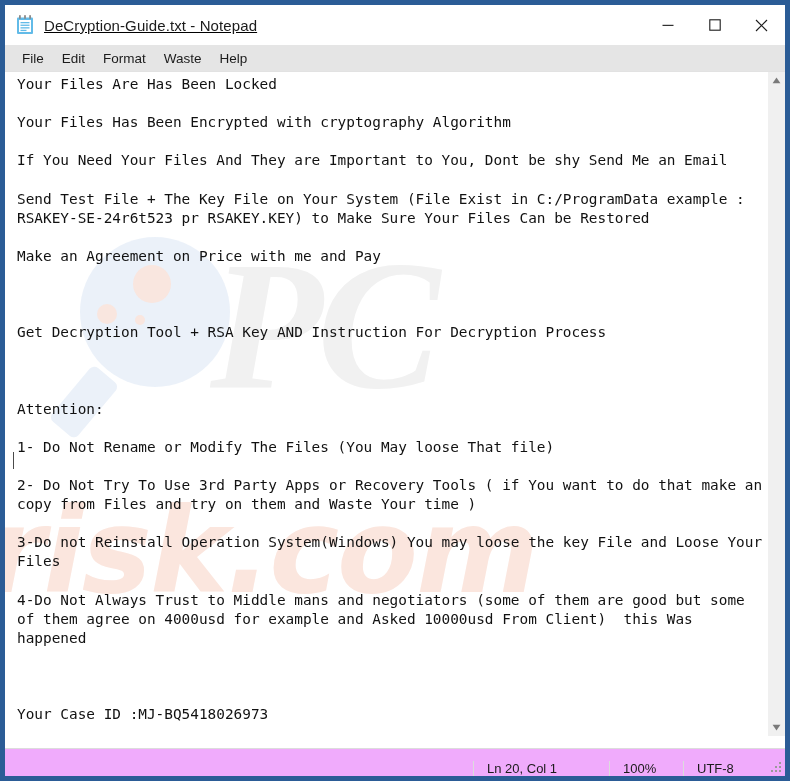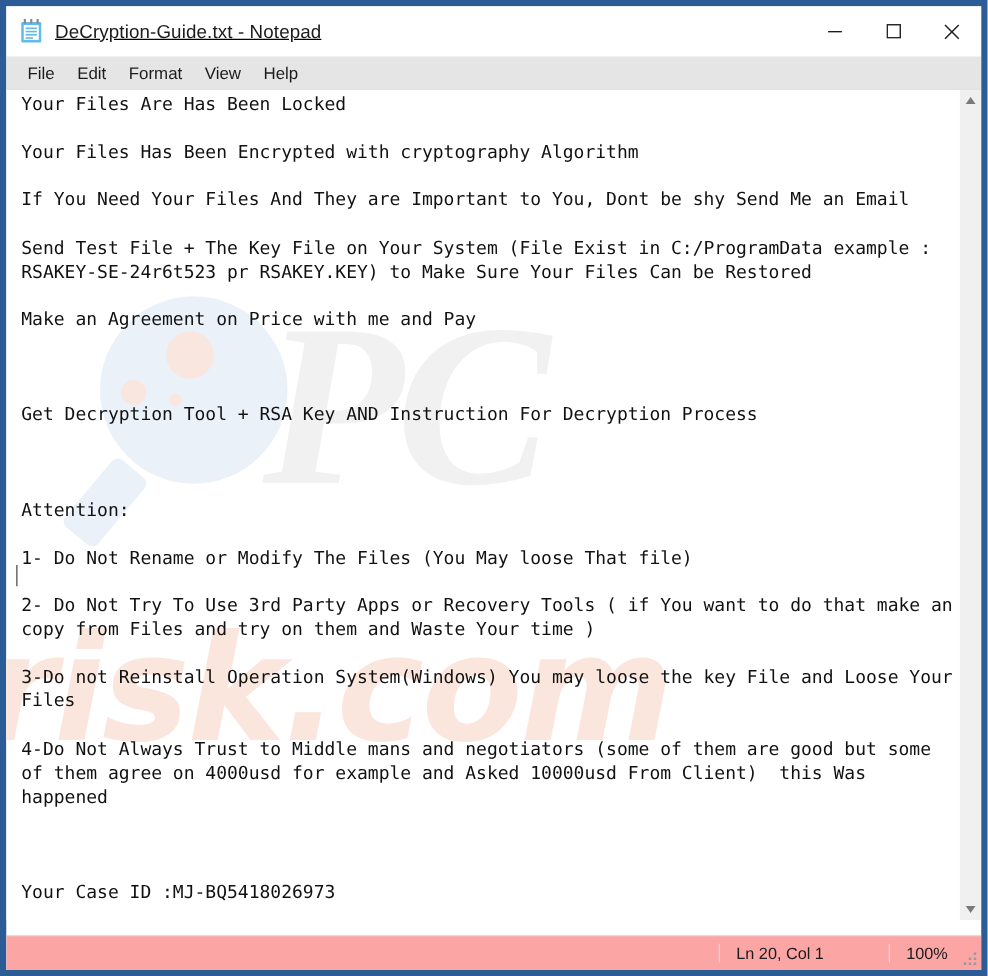--- a/index.html
+++ b/index.html
@@ -217,24 +217,24 @@
     top: 17px;
     width: 17px;
     height: 0px;
     background: #cdcdcd;
   }
 
   
   #status-bar {
     flex: 0 0 27px;
     height: 27px;
-    background: #fca5a5;
+    background: #f0abfc;
     border-top: 1px solid #dcdcdc;
     display: flex;
-    align-items: center;
+    align-items: flex-end;
     font-size: 13px;
     color: #1b1b1b;
     position: relative;
     margin-top: 12px;
   }
   #status-spacer { flex: 1 1 auto; }
   .status-cell {
     display: flex;
     align-items: center;
     border-left: 1px solid #dcdcdc;
@@ -297,21 +297,21 @@
           <line x1="12" y1="1" x2="1" y2="12" stroke="#1b1b1b" stroke-width="1.1"></line>
         </svg>
       </div>
     </div>
   </div>
 
   <div id="menu-bar">
     <span class="menu-item">File</span>
     <span class="menu-item">Edit</span>
     <span class="menu-item">Format</span>
-    <span class="menu-item">View</span>
+    <span class="menu-item">Waste</span>
     <span class="menu-item">Help</span>
   </div>
 
   <div id="editor-region">
 
     <div id="watermark-layer">
       <div id="wm-magnifier"></div>
       <div id="wm-magnifier-handle"></div>
       <div class="wm-dot" id="wm-dot1"></div>
       <div class="wm-dot" id="wm-dot2"></div>
@@ -368,20 +368,21 @@
         </svg>
       </div>
     </div>
 
   </div>
 
   <div id="status-bar">
     <div id="status-spacer"></div>
     <div class="status-cell" id="status-position">Ln 20, Col 1</div>
     <div class="status-cell" id="status-zoom">100%</div>
+    <div class="status-cell" id="status-encoding">UTF-8</div>
     <div id="resize-grip">
       <div class="grip-dot" style="left:9px; top:1px;"></div>
       <div class="grip-dot" style="left:5px; top:5px;"></div>
       <div class="grip-dot" style="left:9px; top:5px;"></div>
       <div class="grip-dot" style="left:1px; top:9px;"></div>
       <div class="grip-dot" style="left:5px; top:9px;"></div>
       <div class="grip-dot" style="left:9px; top:9px;"></div>
     </div>
   </div>
 

